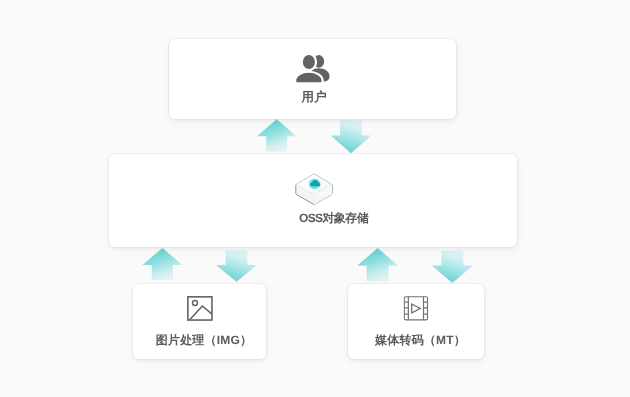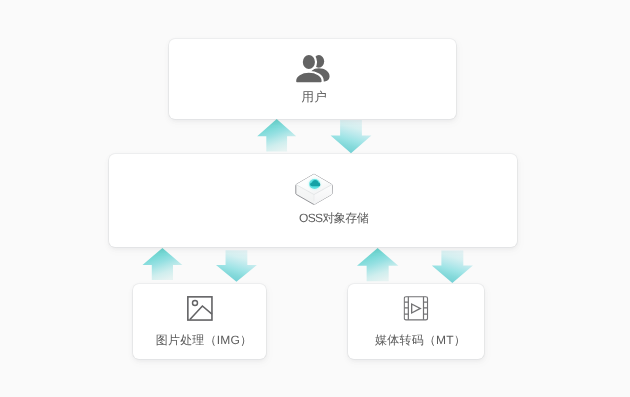--- a/index.html
+++ b/index.html
@@ -4,21 +4,21 @@
 <title>OSS Architecture Diagram</title>
 <style>
   html,body{margin:0;padding:0;}
   body{
     width:630px;height:397px;overflow:hidden;
     background:#fafafa;
     font-family:"Liberation Sans", sans-serif;
     -webkit-font-smoothing:antialiased;
     text-rendering:geometricPrecision;
   }
-  #stage{position:relative;width:630px;height:397px;}
+  #stage{position:relative;width:630px;height:397px;font-weight:bold;}
 
   .card{
     position:absolute;
     background:#ffffff;
     border-radius:6px;
     box-shadow:
        0 2px 4px rgba(120,125,135,0.09),
        0 0 0 0.8px rgba(140,145,155,0.13),
        1px 3px 8px rgba(120,125,135,0.055);
   }

